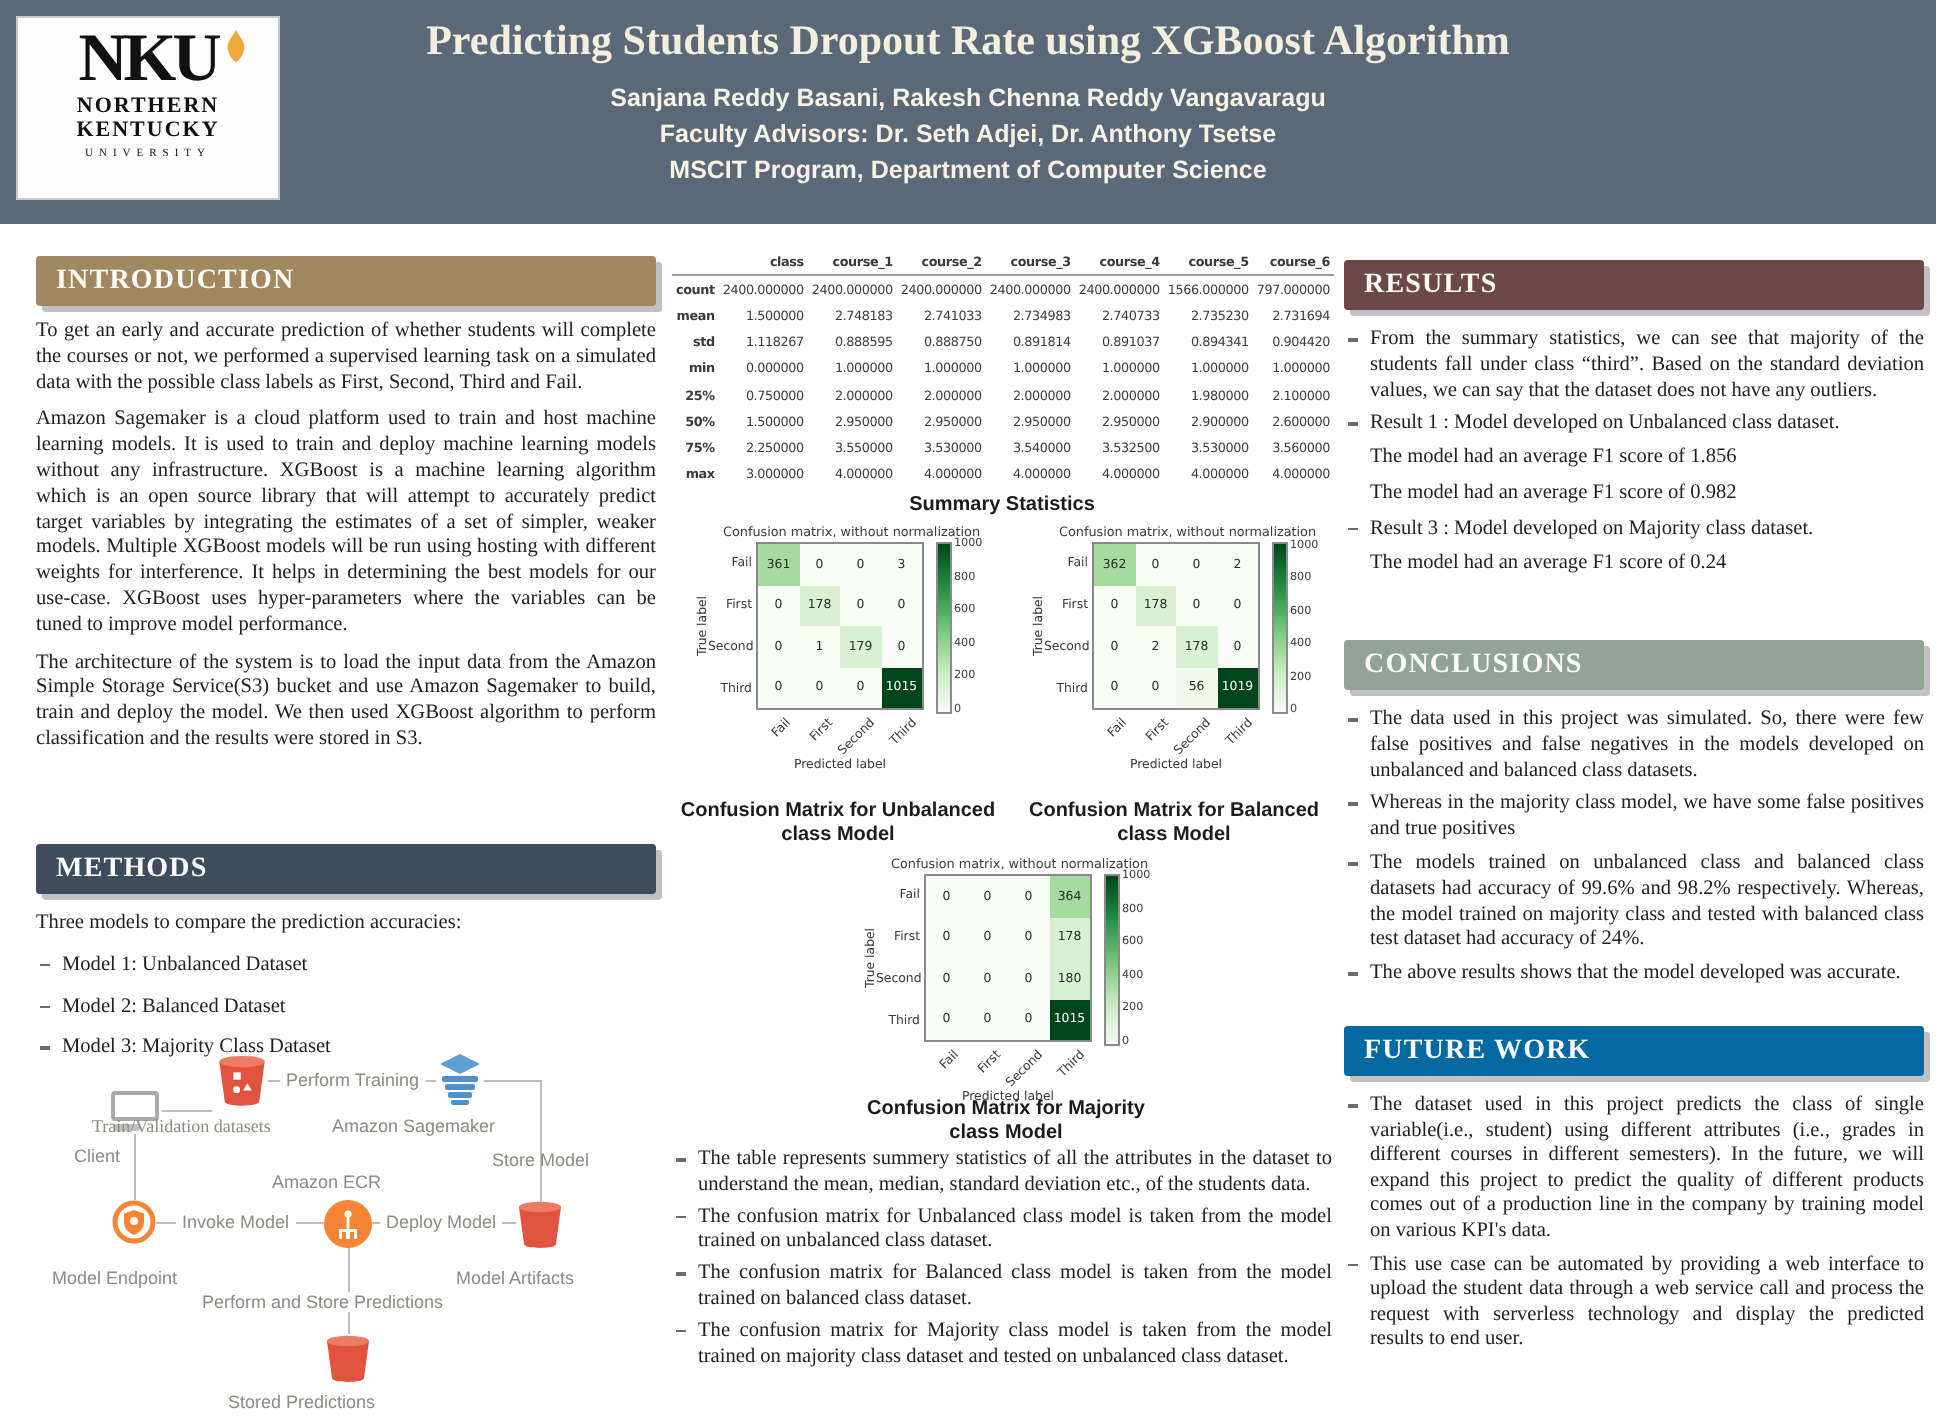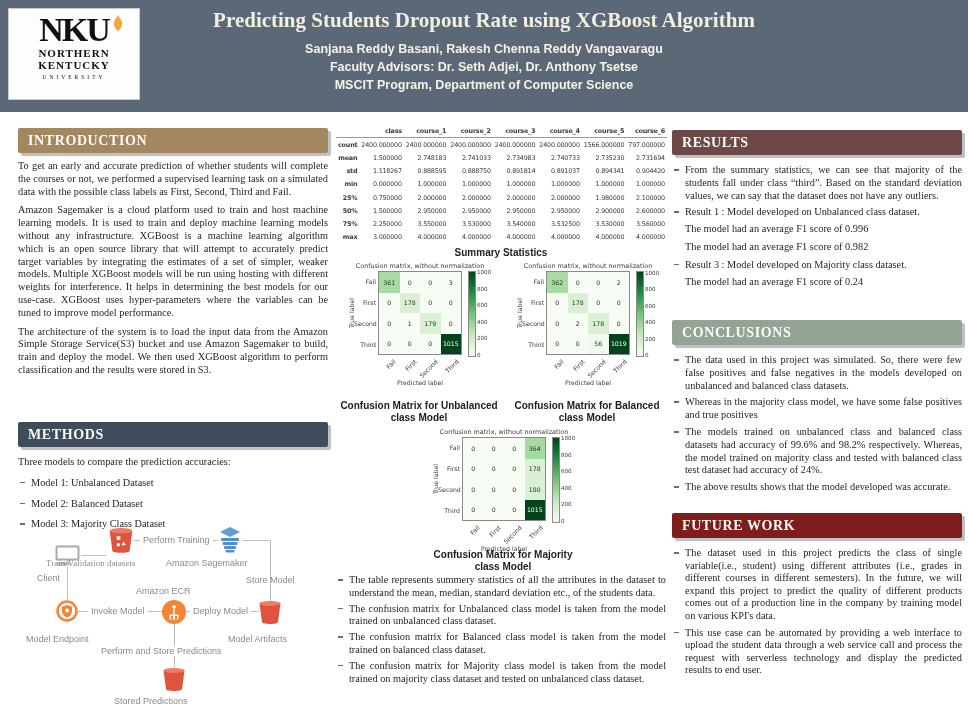--- a/index.html
+++ b/index.html
@@ -20,21 +20,21 @@
          font-family:"Liberation Sans",sans-serif;font-weight:bold;font-size:12.5px;}
   .authors{top:42px;} .advisors{top:60px;} .program{top:78px;}
   
   .bar{position:absolute;height:25px;line-height:25px;padding-left:10px;border-radius:2px;
        font-family:"Liberation Serif",serif;font-weight:bold;font-size:14px;letter-spacing:0.6px;
        color:#fbfbf8;box-shadow:3px 3px 0 rgba(110,115,122,0.45);}
   .bar-intro{left:18px;top:128px;width:300px;background:#a3885f;}
   .bar-methods{left:18px;top:422px;width:300px;background:#3e4c5c;}
   .bar-results{left:672px;top:130px;width:280px;background:#6d4848;}
   .bar-conclusions{left:672px;top:320px;width:280px;background:#93a396;}
-  .bar-future{left:672px;top:513px;width:280px;background:#7f1d1d;}
+  .bar-future{left:672px;top:513px;width:280px;background:#0369a1;}
   
   .textblock{position:absolute;font-size:10.3px;line-height:12.8px;text-align:justify;}
   .tb-intro{left:18px;top:160px;width:310px;}
   .tb-methods{left:18px;top:456px;width:310px;text-align:left;}
   .textblock p{margin:0 0 6px 0;}
   .bullet{position:relative;padding-left:13px;margin-bottom:4px;font-family:Liberation Serif, serif;}
   .bullet .dash{position:absolute;left:2px;top:5px;width:5px;height:1.6px;background:#6b6b6b;}
   .bullet-sub{padding-left:13px;margin:2px 0 5px 0;}
   .m-bullets .bullet{margin-bottom:8px;}
   .tb-results{left:672px;top:164px;width:290px;}
@@ -44,21 +44,21 @@
   .stable-wrap{position:absolute;left:336px;top:124px;width:330px;}
   table.stable{border-collapse:collapse;width:100%;font-family:"DejaVu Sans",sans-serif;
                font-size:6.4px;color:#3a3a3a;letter-spacing:-0.2px;}
   table.stable th,table.stable td{padding:0 2px;height:13.2px;text-align:right;font-weight:normal;white-space:nowrap;}
   table.stable thead th{font-weight:bold;border-bottom:1px solid #9a9a9a;}
   table.stable td.rowlab,table.stable th.rowlab{font-weight:bold;text-align:right;width:26px;}
   .figcap{position:absolute;font-family:"Liberation Sans",sans-serif;font-weight:bold;font-size:10px;
           line-height:11.5px;text-align:center;color:#1c1c1c;}
   
   .mfig{position:absolute;width:150px;height:128px;font-family:"DejaVu Sans",sans-serif;color:#3a3a3a;}
-  .m-title{position:absolute;left:6px;top:0;width:140px;text-align:center;font-size:6.4px;white-space:nowrap;}
+  .m-title{position:absolute;left:6px;top:0;width:140px;text-align:right;font-size:6.4px;white-space:nowrap;}
   .m-ylabel{position:absolute;left:4px;top:9px;width:84px;height:9px;font-size:6.2px;text-align:center;
             transform:rotate(-90deg) translate(-84px,0);transform-origin:0 0;}
   .m-ytick{position:absolute;left:10px;width:22px;text-align:right;font-size:6.2px;line-height:21px;height:21px;}
   .m-grid{position:absolute;left:34px;top:9px;width:84px;height:84px;display:grid;
           grid-template-columns:repeat(4,1fr);grid-template-rows:repeat(4,1fr);border:1px solid #8a8a8a;box-sizing:border-box;}
   .m-cell{display:flex;align-items:center;justify-content:center;font-size:6.2px;}
   .m-cbar{position:absolute;left:124px;top:9px;width:6px;height:84px;border:0.5px solid #8a8a8a;
           background:linear-gradient(to top,#f7fcf5,#c7e9c0 25%,#74c476 50%,#238b45 75%,#00441b 100%);}
   .m-cbtick{position:absolute;left:133px;width:18px;font-size:5.6px;line-height:6px;}
   .m-xtick{position:absolute;top:96px;width:32px;text-align:right;font-size:6.2px;
@@ -414,21 +414,21 @@
     <div class="bullet"><span class="dash"></span><span>The table represents summery statistics of all the attributes in the dataset to understand the mean, median, standard deviation etc., of the students data.</span></div>
     <div class="bullet"><span class="dash"></span><span>The confusion matrix for Unbalanced class model is taken from the model trained on unbalanced class dataset.</span></div>
     <div class="bullet"><span class="dash"></span><span>The confusion matrix for Balanced class model is taken from the model trained on balanced class dataset.</span></div>
     <div class="bullet"><span class="dash"></span><span>The confusion matrix for Majority class model is taken from the model trained on majority class dataset and tested on unbalanced class dataset.</span></div>
   </div>
 
   <div class="bar bar-results">RESULTS</div>
   <div class="textblock tb-results">
     <div class="bullet"><span class="dash"></span><span>From the summary statistics, we can see that majority of the students fall under class “third”. Based on the standard deviation values, we can say that the dataset does not have any outliers.</span></div>
     <div class="bullet"><span class="dash"></span><span>Result 1 : Model developed on Unbalanced class dataset.</span></div>
-    <div class="bullet-sub">The model had an average F1 score of 0.996</div>
+    <div class="bullet-sub">The model had an average F1 score of 1.856</div>
     <div class="bullet-sub">The model had an average F1 score of 0.982</div>
     <div class="bullet"><span class="dash"></span><span>Result 3 : Model developed on Majority class dataset.</span></div>
     <div class="bullet-sub">The model had an average F1 score of 0.24</div>
   </div>
 
   <div class="bar bar-conclusions">CONCLUSIONS</div>
   <div class="textblock tb-conclusions">
     <div class="bullet"><span class="dash"></span><span>The data used in this project was simulated. So, there were few false positives and false negatives in the models developed on unbalanced and balanced class datasets.</span></div>
     <div class="bullet"><span class="dash"></span><span>Whereas in the majority class model, we have some false positives and true positives</span></div>
     <div class="bullet"><span class="dash"></span><span>The models trained on unbalanced class and balanced class datasets had accuracy of 99.6% and 98.2% respectively. Whereas, the model trained on majority class and tested with balanced class test dataset had accuracy of 24%.</span></div>

